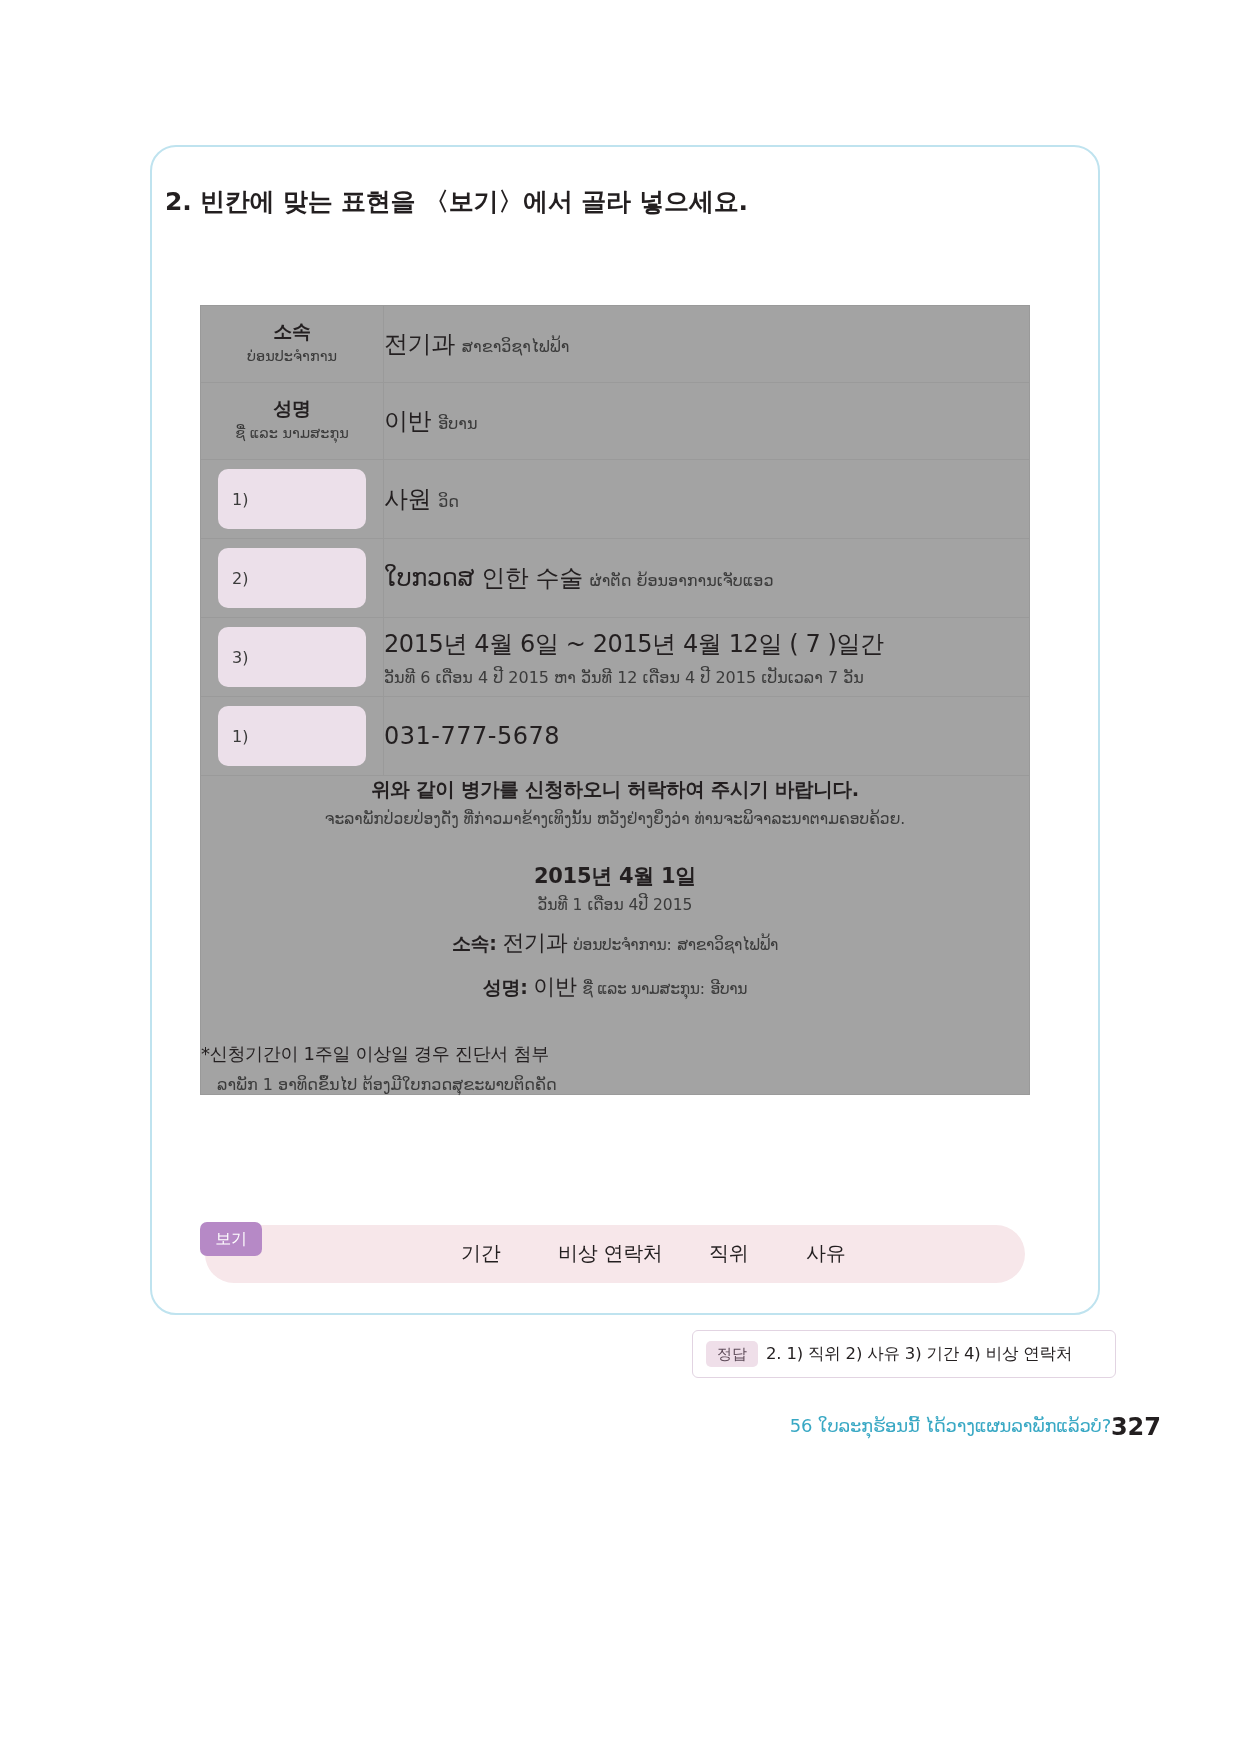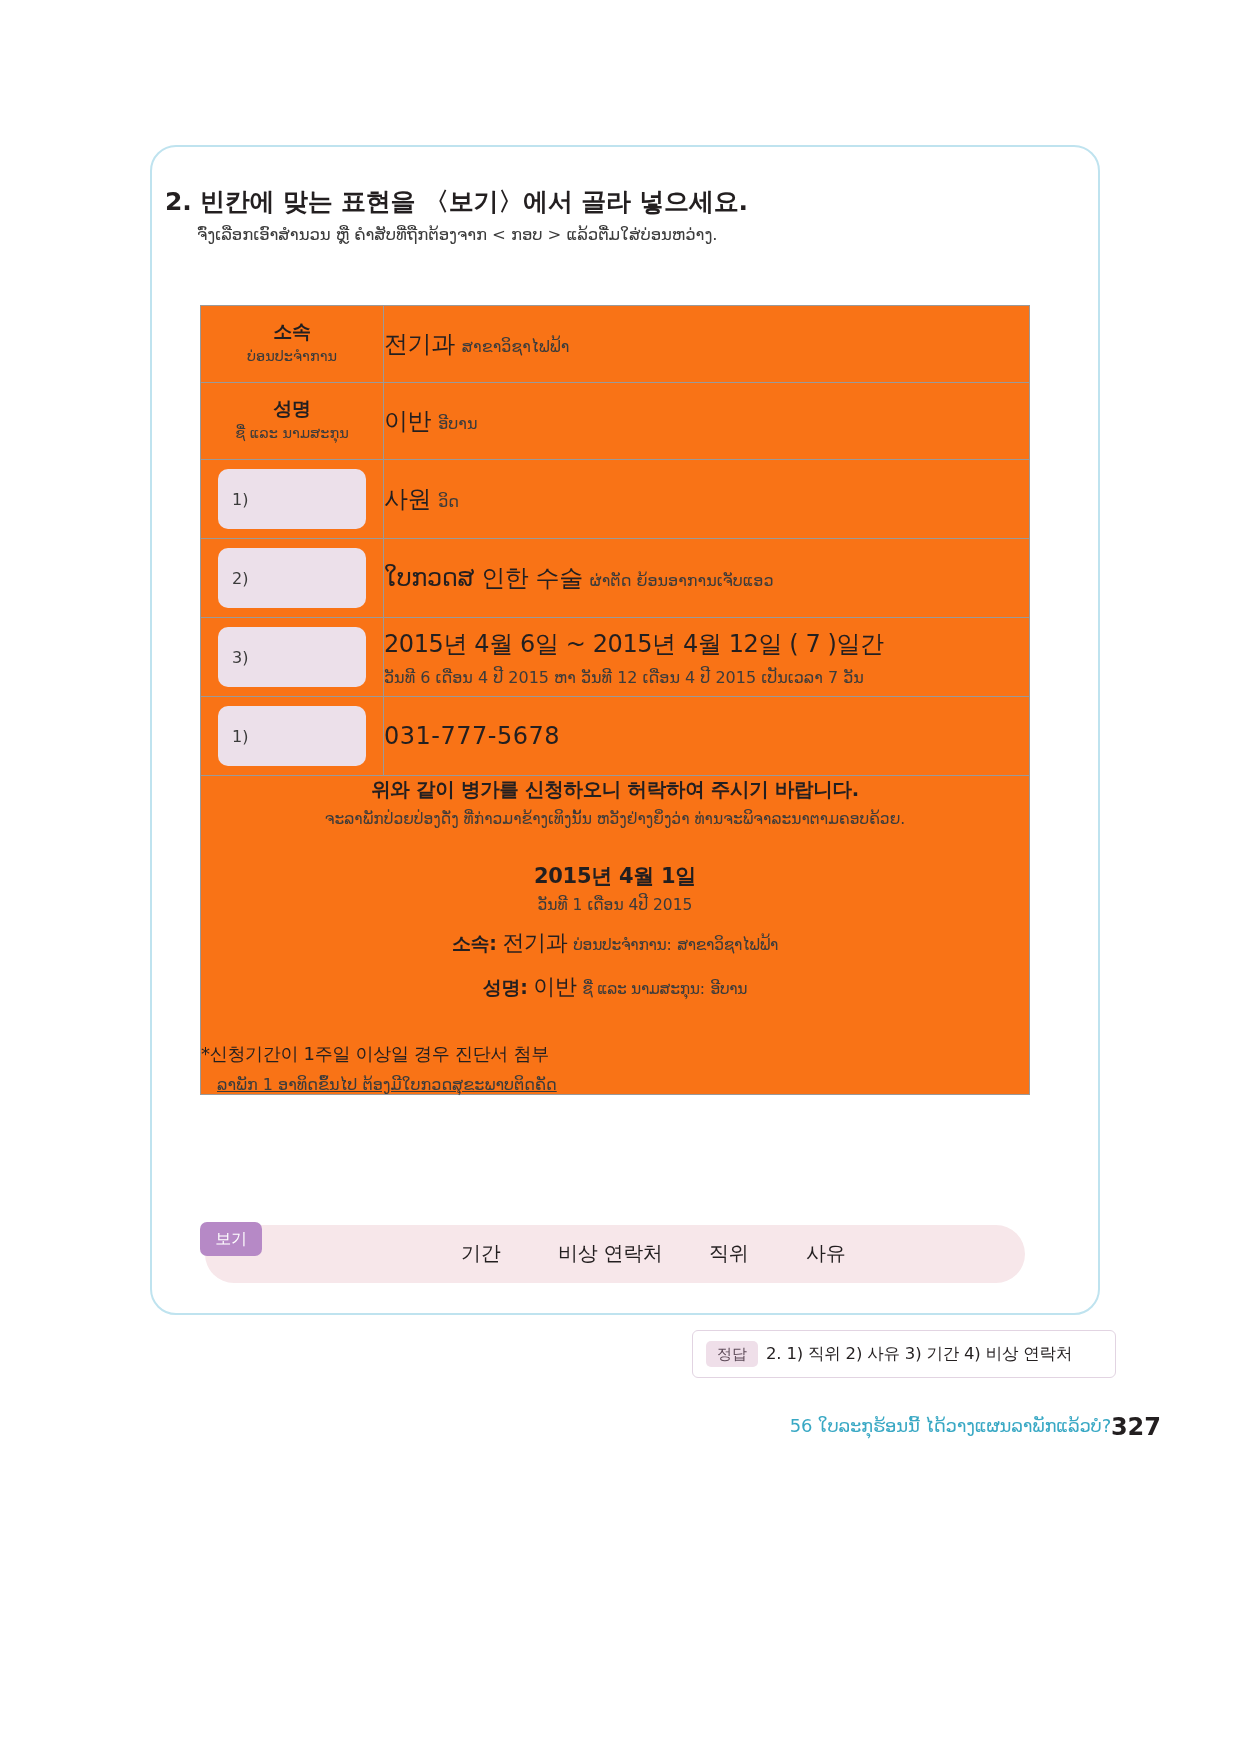--- a/index.html
+++ b/index.html
@@ -57,21 +57,21 @@
   }
 
   
   .form-table {
     position: absolute;
     left: 200px;
     top: 305px;
     width: 830px;
     border: 1px solid #9a9a9a;
     border-collapse: collapse;
-    background: #f97316;
+    background: #a3a3a3;
   }
   .form-table td {
     border: 1px solid #9a9a9a;
     padding: 0;
     vertical-align: middle;
   }
   .col-label {
     width: 183px;
     text-align: center;
   }
@@ -177,21 +177,20 @@
     font-size: 18px;
     letter-spacing: -0.3px;
     text-align: left;
   }
   .fc-note-lo {
     margin-top: 9px;
     font-size: 16px;
     color: #3b3b3b;
     text-align: left;
     padding-left: 16px;
-    text-decoration: underline;
   }
 
   
   .wordbank {
     position: absolute;
     left: 205px;
     top: 1225px;
     width: 820px;
     height: 58px;
     background: #f7e7ea;
@@ -276,21 +275,20 @@
   }
 </style>
 </head>
 <body>
 
 <div class="page">
 
   <div class="exercise-frame"></div>
 
   <div class="q-number-line">2. 빈칸에 맞는 표현을 〈보기〉에서 골라 넣으세요.</div>
-  <div class="q-sub-line">ຈົ່ງເລືອກເອົາສໍານວນ ຫຼື ຄໍາສັບທີ່ຖືກຕ້ອງຈາກ &lt; ກອບ &gt; ແລ້ວຕື່ມໃສ່ບ່ອນຫວ່າງ.</div>
 
   <table class="form-table">
     <tbody>
 
       <tr>
         <td class="col-label">
           <div class="label-cell-inner">
             <div class="label-ko">소속</div>
             <div class="label-lo">ບ່ອນປະຈໍາການ</div>
           </div>

